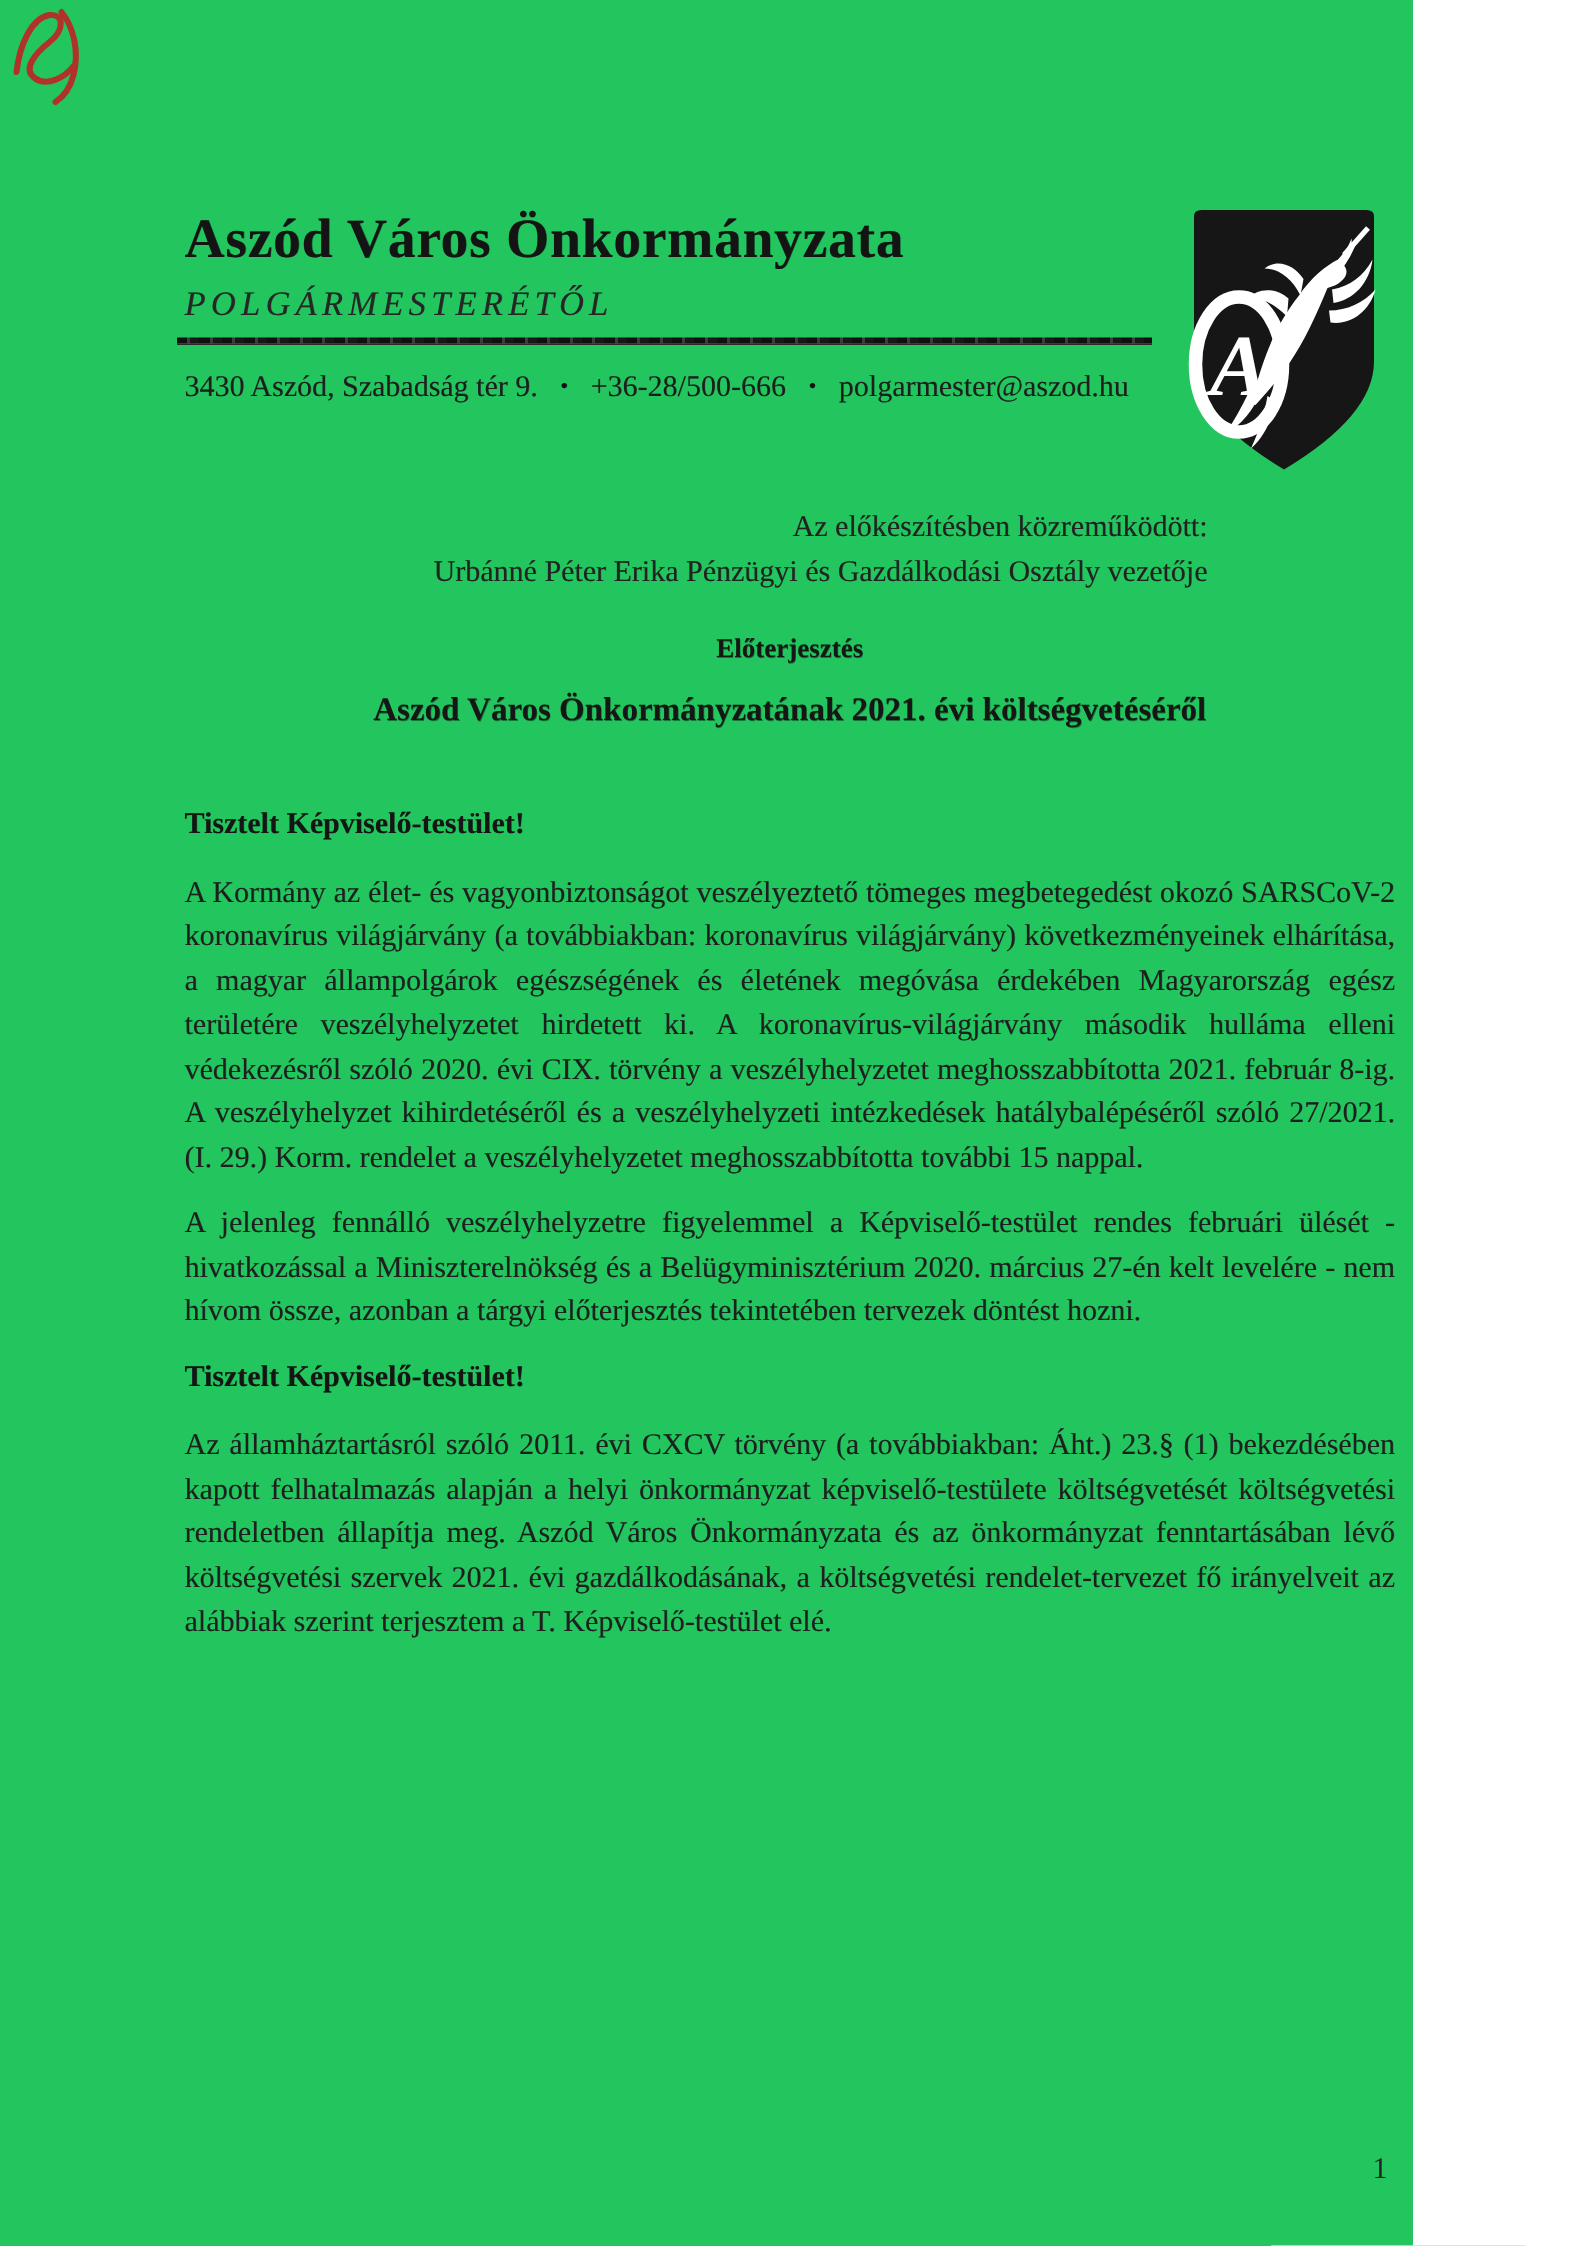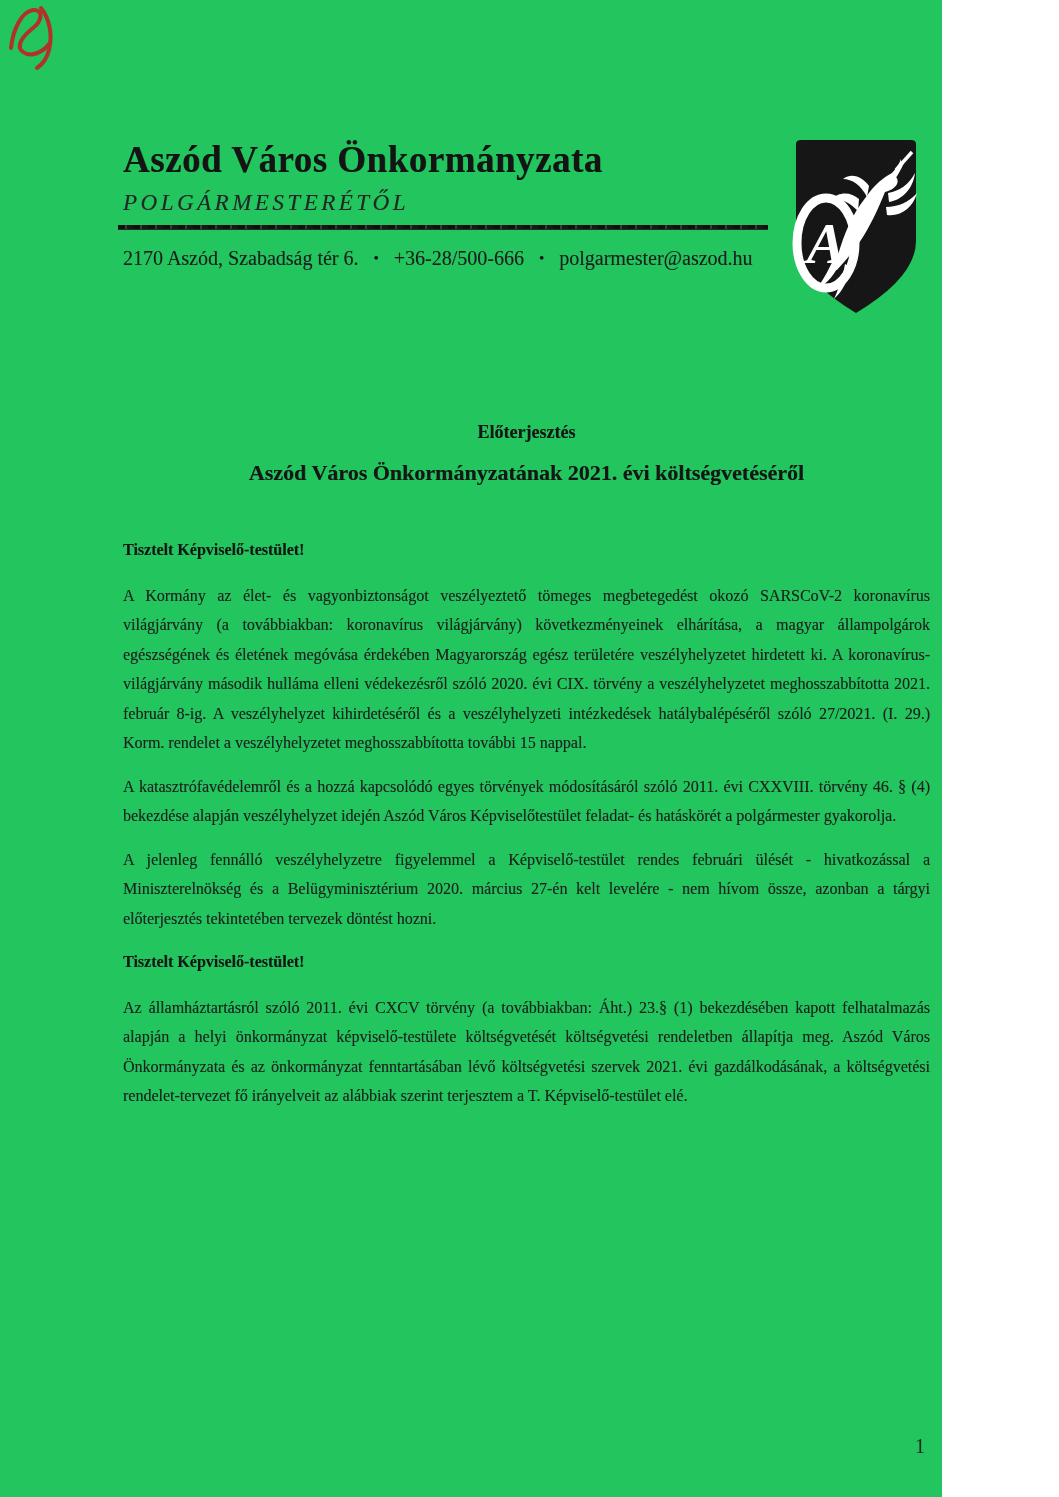--- a/index.html
+++ b/index.html
@@ -45,21 +45,21 @@
   
   .doc-title{
     position:absolute;left:123px;top:422px;width:807px;text-align:center;
     font-weight:bold;color:#161616;text-shadow:.35px .35px 0 rgba(0,0,0,.4);
   }
   .doc-title .t1{font-size:18px;}
   .doc-title .t2{font-size:22px;margin-top:17px;}
   
   .body-text{
     position:absolute;left:123px;top:535px;width:807px;
-    font-size:16px;line-height:29.5px;color:#1f1f1f;
+    font-size:20px;line-height:29.5px;color:#1f1f1f;
     text-shadow:.3px .3px 0 rgba(0,0,0,.32);
   }
   .body-text p{margin:0 0 14px 0;text-align:justify;}
   .body-text p.salutation{font-weight:bold;text-align:left;margin-bottom:16px;color:#151515;}
   .body-text p:last-child{margin-bottom:0;}
   
   .page-number{
     position:absolute;left:905px;top:1435px;width:30px;text-align:center;
     font-size:20px;color:#222;
   }
@@ -79,21 +79,21 @@
       <path d="M8,46 C10,28 18,10 30,8 C40,7 40,18 30,26 C20,34 12,44 20,50 C28,56 40,50 46,42"></path>
       <path d="M38,6 C46,16 50,32 46,48 C44,56 40,62 34,66"></path>
     </g>
   </svg>
 
   <h1 class="org-name">Aszód Város Önkormányzata</h1>
   <div class="org-subtitle">POLGÁRMESTERÉTŐL</div>
   <div class="lh-rule"></div>
 
   <div class="contact-line">
-    <span>2170 Aszód, Szabadság tér 6.</span><span class="dot">•</span><span>+36-28/500-666</span><span class="dot">•</span><span>polgarmester@aszod.hu</span>
+    <span>3430 Aszód, Szabadság tér 9.</span><span class="dot">•</span><span>+36-28/500-666</span><span class="dot">•</span><span>polgarmester@aszod.hu</span>
   </div>
 
   <svg class="coa" width="136" height="179" viewBox="0 0 136 179">
     <path d="M8,7 Q8,3 13,3 L123,3 Q128,3 128,7 L128,104 Q128,140 68,176 Q8,140 8,104 Z" fill="#161616"></path>
 
     <ellipse cx="38" cy="106" rx="29" ry="45" fill="#161616" stroke="#ffffff" stroke-width="9"></ellipse>
     <text x="38" y="126" text-anchor="middle" font-family="Liberation Serif, serif" font-size="58" font-style="italic" font-weight="bold" fill="#ffffff">A</text>
 
     <g fill="#ffffff">
       <path d="M46,132 C54,102 62,80 78,60 C86,48 96,40 104,36 L118,20 C115,29 112,35 108,40 C113,46 106,53 97,55 C90,72 82,90 71,106 C63,118 54,127 49,133 Z"></path>
@@ -101,30 +101,33 @@
       <path d="M79,60 C73,48 64,42 55,42 C64,35 75,40 81,49 Z"></path>
       <path d="M53,124 C47,137 40,146 29,152 C37,140 42,130 46,121 Z"></path>
       <path d="M62,130 C60,143 55,154 46,162 C52,149 55,138 57,127 Z"></path>
       <path d="M100,56 C112,54 121,47 127,36 C125,52 114,63 101,65 Z"></path>
       <path d="M98,70 C110,70 121,65 129,56 C125,71 112,80 99,78 Z"></path>
       <path d="M96,44 C104,38 110,30 113,22 C114,31 110,40 103,46 Z"></path>
     </g>
     <line x1="108" y1="33" x2="124" y2="15" stroke="#ffffff" stroke-width="3.5"></line>
   </svg>
 
+  <div class="preparer">
+    <div>Az előkészítésben közreműködött:</div>
+    <div>Urbánné Péter Erika Pénzügyi és Gazdálkodási Osztály vezetője</div>
+  </div>
 
   <div class="doc-title">
     <div class="t1">Előterjesztés</div>
     <div class="t2">Aszód Város Önkormányzatának 2021. évi költségvetéséről</div>
   </div>
 
   <div class="body-text">
     <p class="salutation">Tisztelt Képviselő-testület!</p>
     <p>A Kormány az élet- és vagyonbiztonságot veszélyeztető tömeges megbetegedést okozó SARSCoV-2 koronavírus világjárvány (a továbbiakban: koronavírus világjárvány) következményeinek elhárítása, a magyar állampolgárok egészségének és életének megóvása érdekében Magyarország egész területére veszélyhelyzetet hirdetett ki. A koronavírus-világjárvány második hulláma elleni védekezésről szóló 2020. évi CIX. törvény a veszélyhelyzetet meghosszabbította 2021. február 8-ig. A veszélyhelyzet kihirdetéséről és a veszélyhelyzeti intézkedések hatálybalépéséről szóló 27/2021. (I. 29.) Korm. rendelet a veszélyhelyzetet meghosszabbította további 15 nappal.</p>
-    <p>A katasztrófavédelemről és a hozzá kapcsolódó egyes törvények módosításáról szóló 2011. évi CXXVIII. törvény 46. § (4) bekezdése alapján veszélyhelyzet idején Aszód Város Képviselőtestület feladat- és hatáskörét a polgármester gyakorolja.</p>
     <p>A jelenleg fennálló veszélyhelyzetre figyelemmel a Képviselő-testület rendes februári ülését - hivatkozással a Miniszterelnökség és a Belügyminisztérium 2020. március 27-én kelt levelére - nem hívom össze, azonban a tárgyi előterjesztés tekintetében tervezek döntést hozni.</p>
     <p class="salutation">Tisztelt Képviselő-testület!</p>
     <p>Az államháztartásról szóló 2011. évi CXCV törvény (a továbbiakban: Áht.) 23.§ (1) bekezdésében kapott felhatalmazás alapján a helyi önkormányzat képviselő-testülete költségvetését költségvetési rendeletben állapítja meg. Aszód Város Önkormányzata és az önkormányzat fenntartásában lévő költségvetési szervek 2021. évi gazdálkodásának, a költségvetési rendelet-tervezet fő irányelveit az alábbiak szerint terjesztem a T. Képviselő-testület elé.</p>
   </div>
 
   <div class="page-number">1</div>
 
   <div class="scan-line"></div>
 
 </div>

